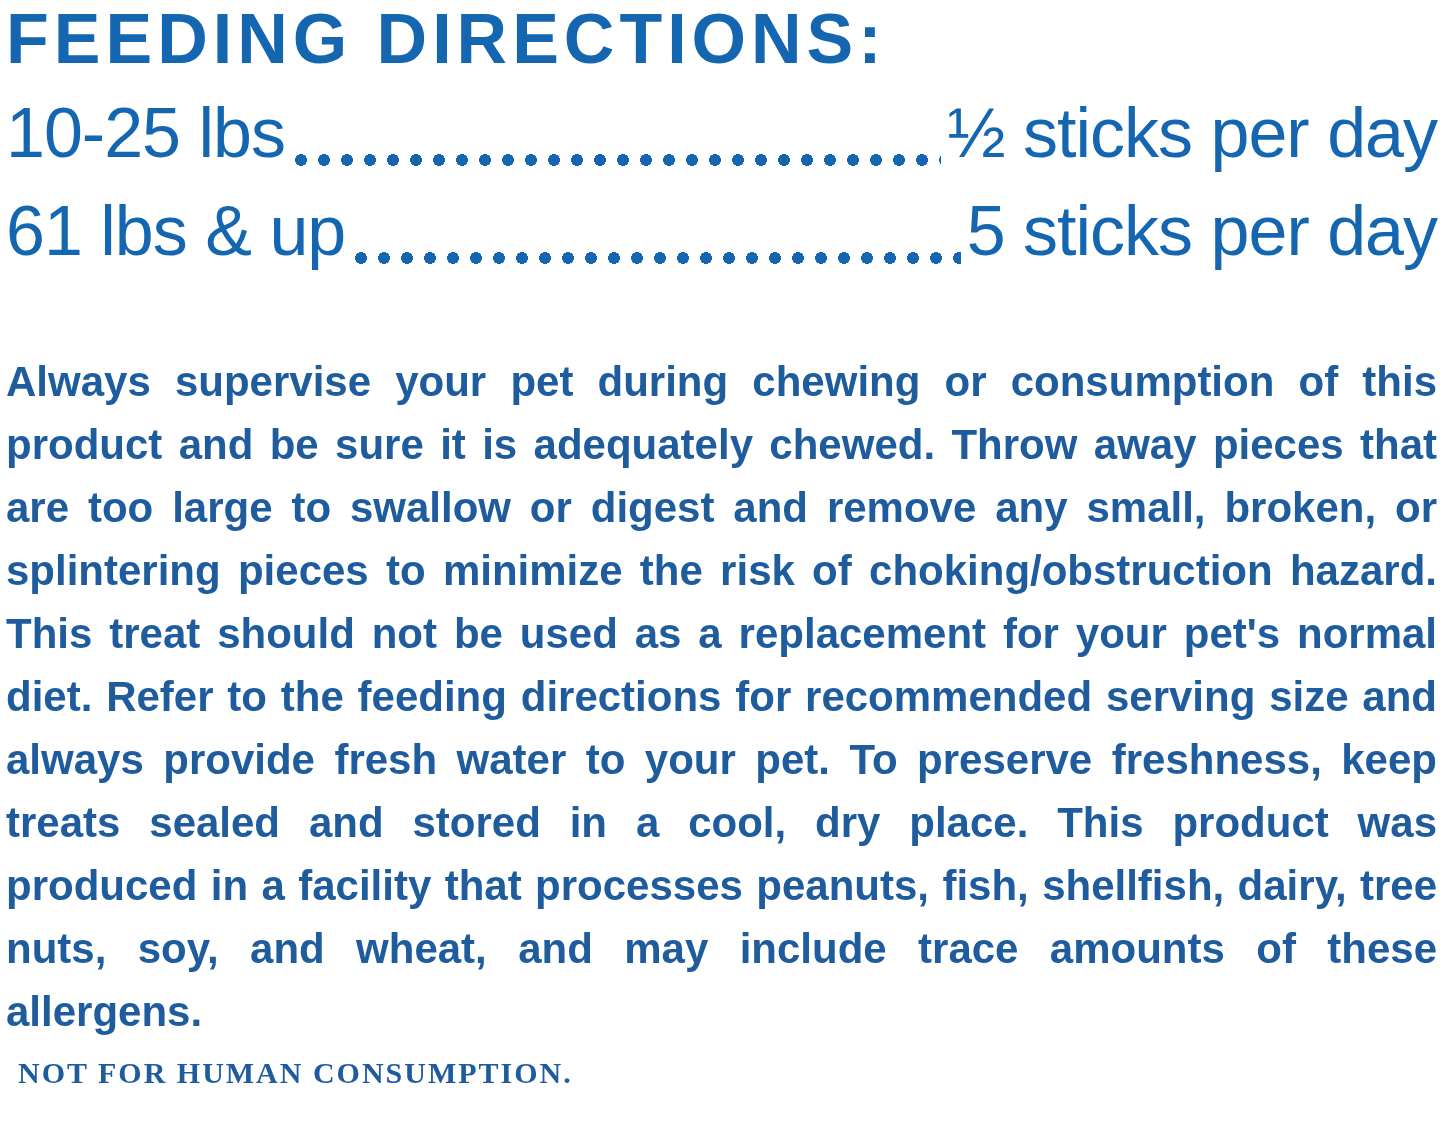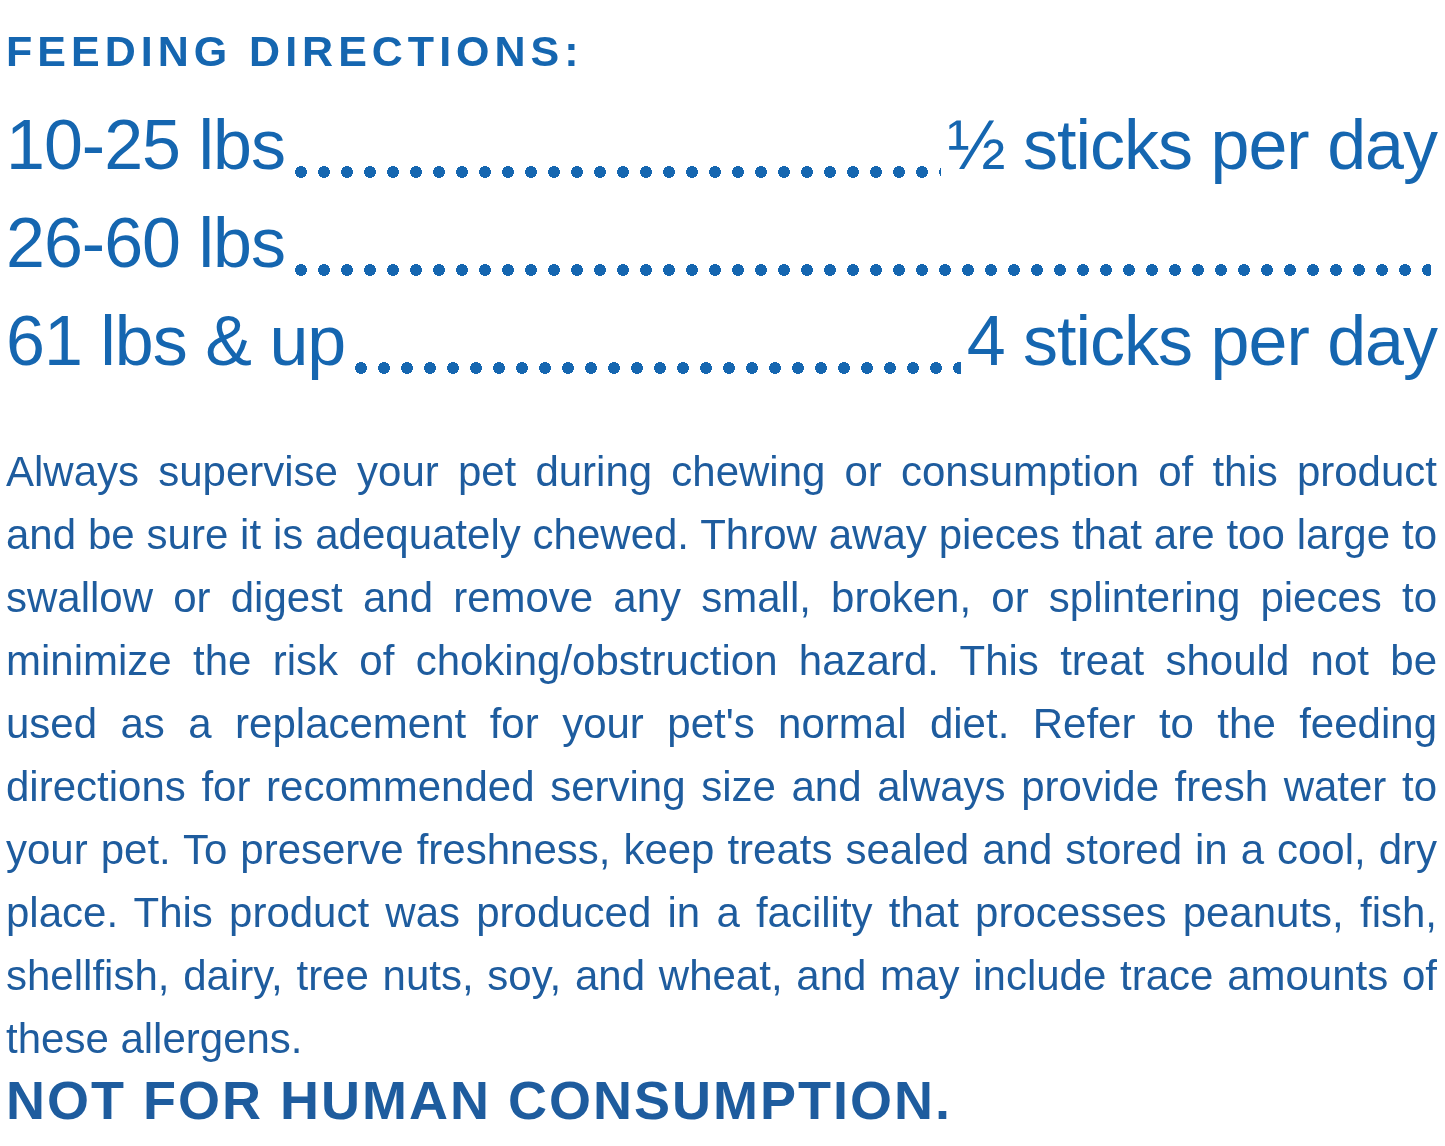--- a/index.html
+++ b/index.html
@@ -17,22 +17,22 @@
     overflow: hidden;
     font-family: "Liberation Sans", sans-serif;
     color: var(--body-blue);
   }
   .label {
     width: 100%; height: 100%;
     padding: 4px 8px 0 6px;
   }
   
   .headline {
-    margin: 12px 0 10px 0;
-    font-size: 43px;
+    margin: 0 0 10px 0;
+    font-size: 70px;
     line-height: 70px;
     font-weight: 800;
     letter-spacing: 5px;
     color: var(--brand-blue);
     white-space: nowrap;
   }
   
   .dose-rows { width: 100%; }
   .dose-row {
     display: flex;
@@ -48,61 +48,62 @@
     flex: 1 1 auto;
     align-self: stretch;
     margin: 0 6px;
     background-image: radial-gradient(circle 6px at 6px 6px, var(--brand-blue) 97%, transparent 100%);
     background-size: 23px 12px;
     background-repeat: repeat-x;
     background-position: left 4px bottom 16px;
   }
   
   .advisory {
-    margin: 50px 0 0 0;
+    margin: 70px 0 0 0;
     font-size: 42px;
     line-height: 63px;
     text-align: justify;
     color: var(--body-blue);
+    font-weight: bold;
   }
   
   .warning {
-    margin: 2px 0 0 0;
-    font-size: 54px;
+    margin: 2px 0 0 12px;
+    font-size: 30px;
     line-height: 56px;
     font-weight: 800;
     letter-spacing: 2px;
     color: var(--body-blue);
     white-space: nowrap;
+    font-family: Liberation Serif, serif;
   }
 </style>
 </head>
 <body>
 
 <div class="label">
 
   <h1 class="headline">FEEDING DIRECTIONS:</h1>
 
   <div class="dose-rows">
 
     <div class="dose-row">
       <span class="dose-range">10-25 lbs</span>
       <span class="dot-leader"></span>
       <span class="dose-amount">½ sticks per day</span>
     </div>
 
     <div class="dose-row">
-      <span class="dose-range">26-60 lbs</span>
       <span class="dot-leader"></span>
     </div>
 
     <div class="dose-row">
       <span class="dose-range">61 lbs &amp; up</span>
       <span class="dot-leader"></span>
-      <span class="dose-amount">4 sticks per day</span>
+      <span class="dose-amount">5 sticks per day</span>
     </div>
 
   </div>
 
   <p class="advisory">Always supervise your pet during chewing or consumption of this product and be sure it is adequately chewed. Throw away pieces that are too large to swallow or digest and remove any small, broken, or splintering pieces to minimize the risk of choking/obstruction hazard. This treat should not be used as a replacement for your pet's normal diet. Refer to the feeding directions for recommended serving size and always provide fresh water to your pet. To preserve freshness, keep treats sealed and stored in a cool, dry place. This product was produced in a facility that processes peanuts, fish, shellfish, dairy, tree nuts, soy, and wheat, and may include trace amounts of these allergens.</p>
 
   <p class="warning">NOT FOR HUMAN CONSUMPTION.</p>
 
 </div>
 

